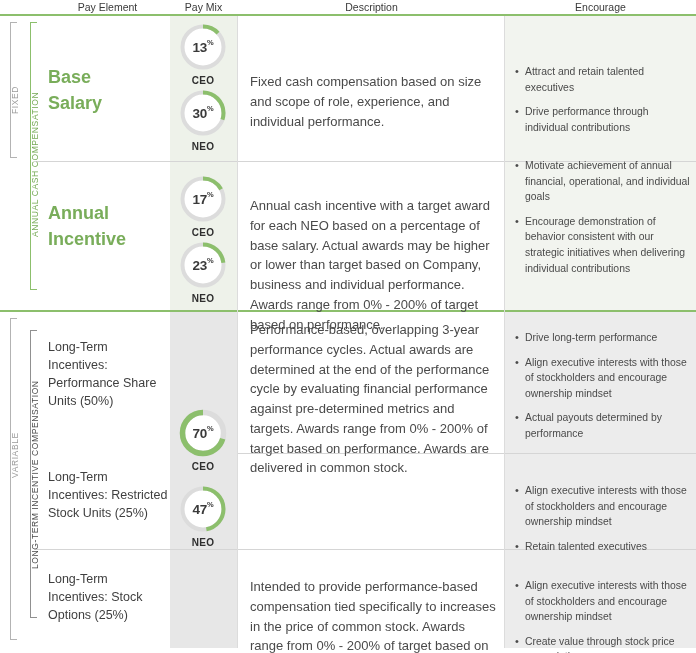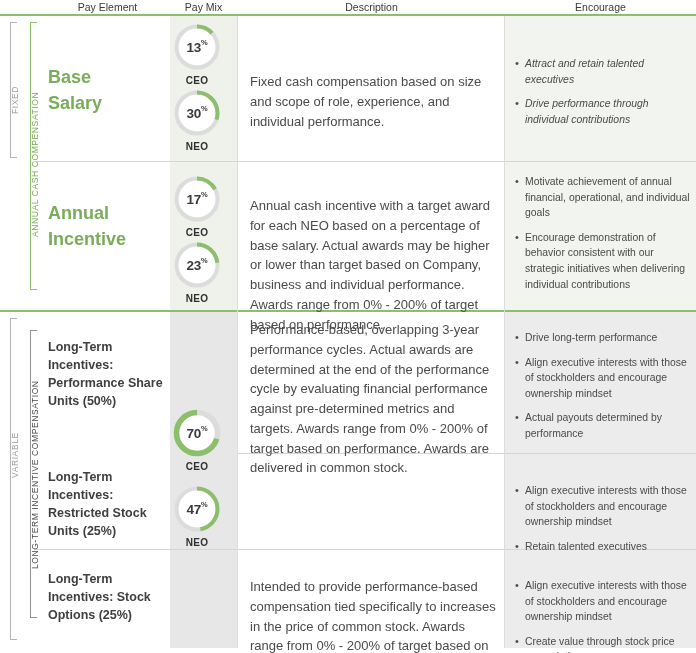--- a/index.html
+++ b/index.html
@@ -85,21 +85,21 @@
   .bk-ltic { left: 30px; top: 330px; height: 288px; }
   .lbl-acc  { left: 30px; top: 88px;  height: 152px; width: 12px; color: #76a956; }
   .lbl-ltic { left: 30px; top: 380px; height: 190px; width: 12px; color: #4a4a4a; }
 
   
   .pe {
     position: absolute; left: 48px; width: 122px;
     font-size: 13px; line-height: 1.45;
   }
   .pe.green { color: #79ad5a; font-weight: bold; font-size: 18px; }
-  .pe.dark  { color: #3f3f3f; font-weight: bold; font-size: 12.5px; }
+  .pe.dark  { color: #3f3f3f; font-weight: normal; font-size: 12.5px; }
 
   .pe-base     { top: 64px; }
   .pe-annual   { top: 200px; }
   .pe-psu      { top: 338px; }
   .pe-rsu      { top: 468px; }
   .pe-opt      { top: 570px; }
 
   
   .desc {
     position: absolute; left: 250px; width: 248px;
@@ -118,28 +118,28 @@
   }
   .obj ul { list-style: none; }
   .obj li {
     position: relative; padding-left: 10px; margin-bottom: 9px;
   }
   .obj li:before {
     content: "\2022";
     position: absolute; left: 0; top: -1px;
     color: #4a4a4a; font-size: 11px;
   }
-  .obj-base   { top: 56px; font-style: italic; }
-  .obj-annual { top: 174px; }
+  .obj-base   { top: 64px; }
+  .obj-annual { top: 158px; }
   .obj-psu    { top: 330px; }
   .obj-rsu    { top: 483px; }
   .obj-opt    { top: 578px; }
 
   
-  .donut-wrap { position: absolute; width: 86px; left: 154px; text-align: center; }
+  .donut-wrap { position: absolute; width: 86px; left: 160px; text-align: center; }
   .donut { position: relative; width: 50px; height: 50px; margin: 0 auto; }
   .donut svg { display: block; width: 50px; height: 50px; }
   .donut .val {
     position: absolute; inset: 0;
     display: flex; align-items: center; justify-content: center;
     font-size: 13.5px; font-weight: bold; color: #3a3a3a;
     letter-spacing: -.2px;
   }
   .donut .val sup { font-size: 7.5px; font-weight: bold; top: -.55em; position: relative; }
   .donut-label {

